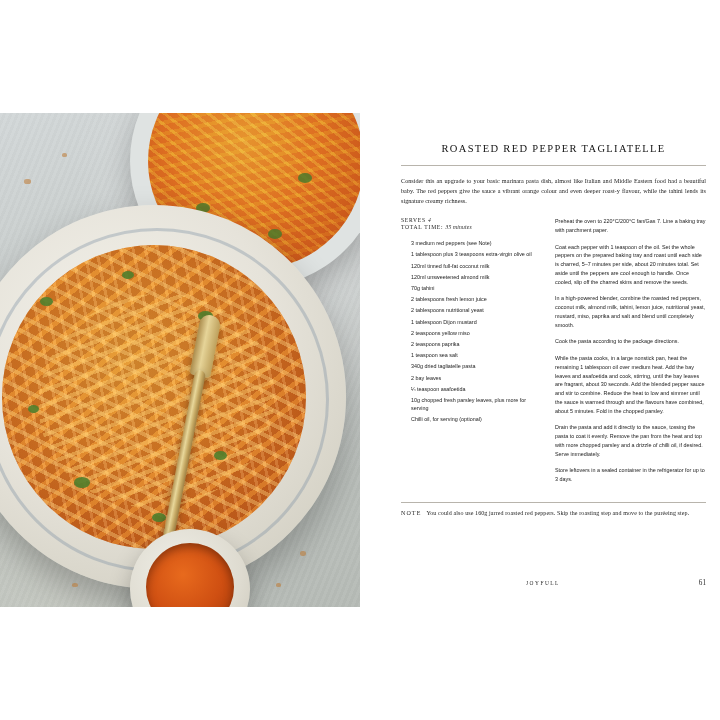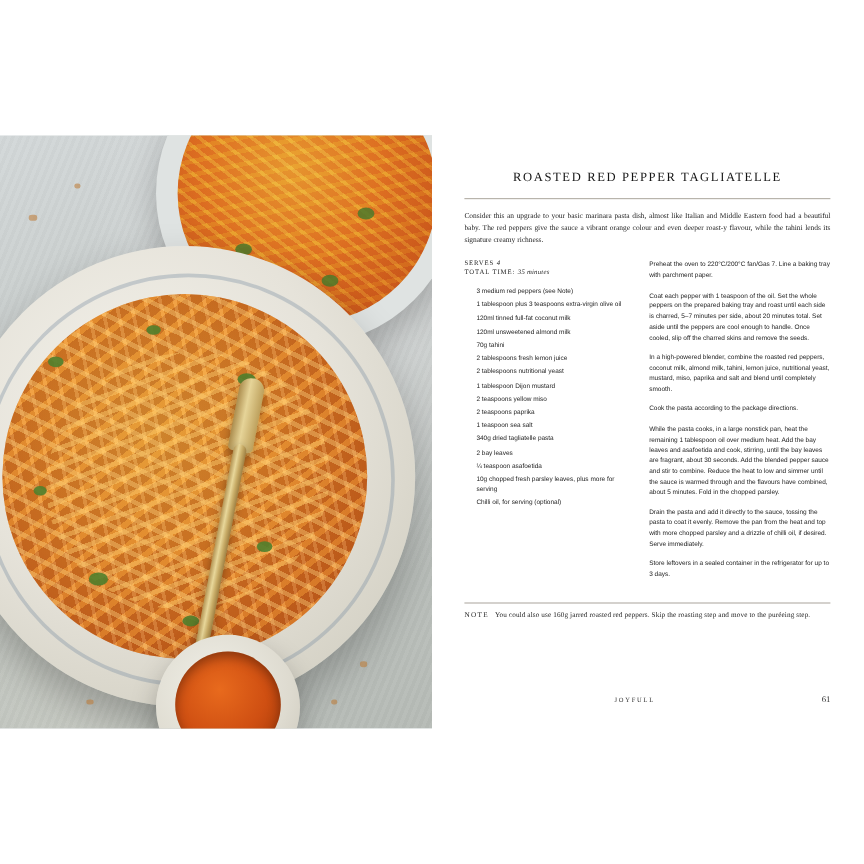--- a/index.html
+++ b/index.html
@@ -185,21 +185,21 @@
   
   .recipe-page {
     position: relative;
     width: 360px;
     height: 494px;
     background: #ffffff;
     padding: 0;
   }
   .recipe-inner {
     position: absolute;
-    left: 27px;
+    left: 41px;
     top: 22px;
     width: 305px;
     height: 452px;
   }
   .recipe-title {
     text-align: center;
     font-size: 10.5px;
     letter-spacing: 1.35px;
     font-weight: 400;
     color: #141414;

